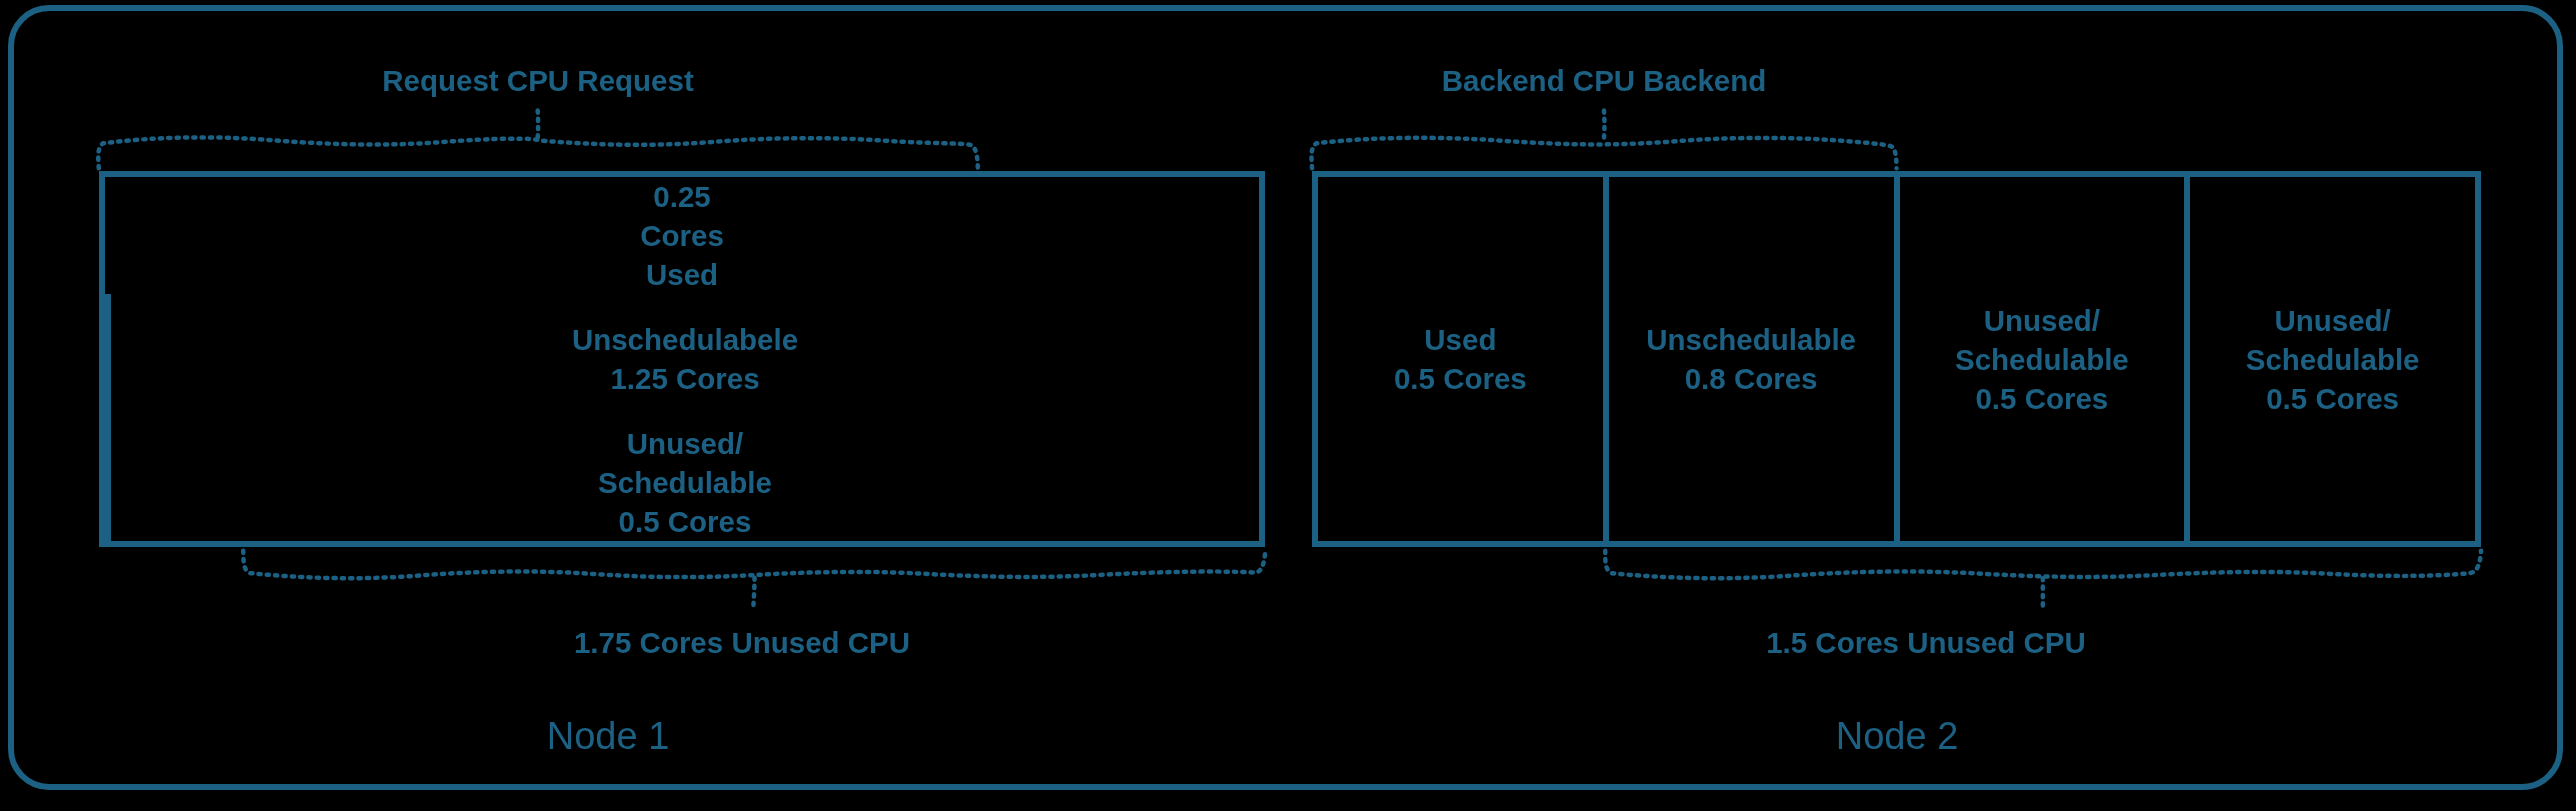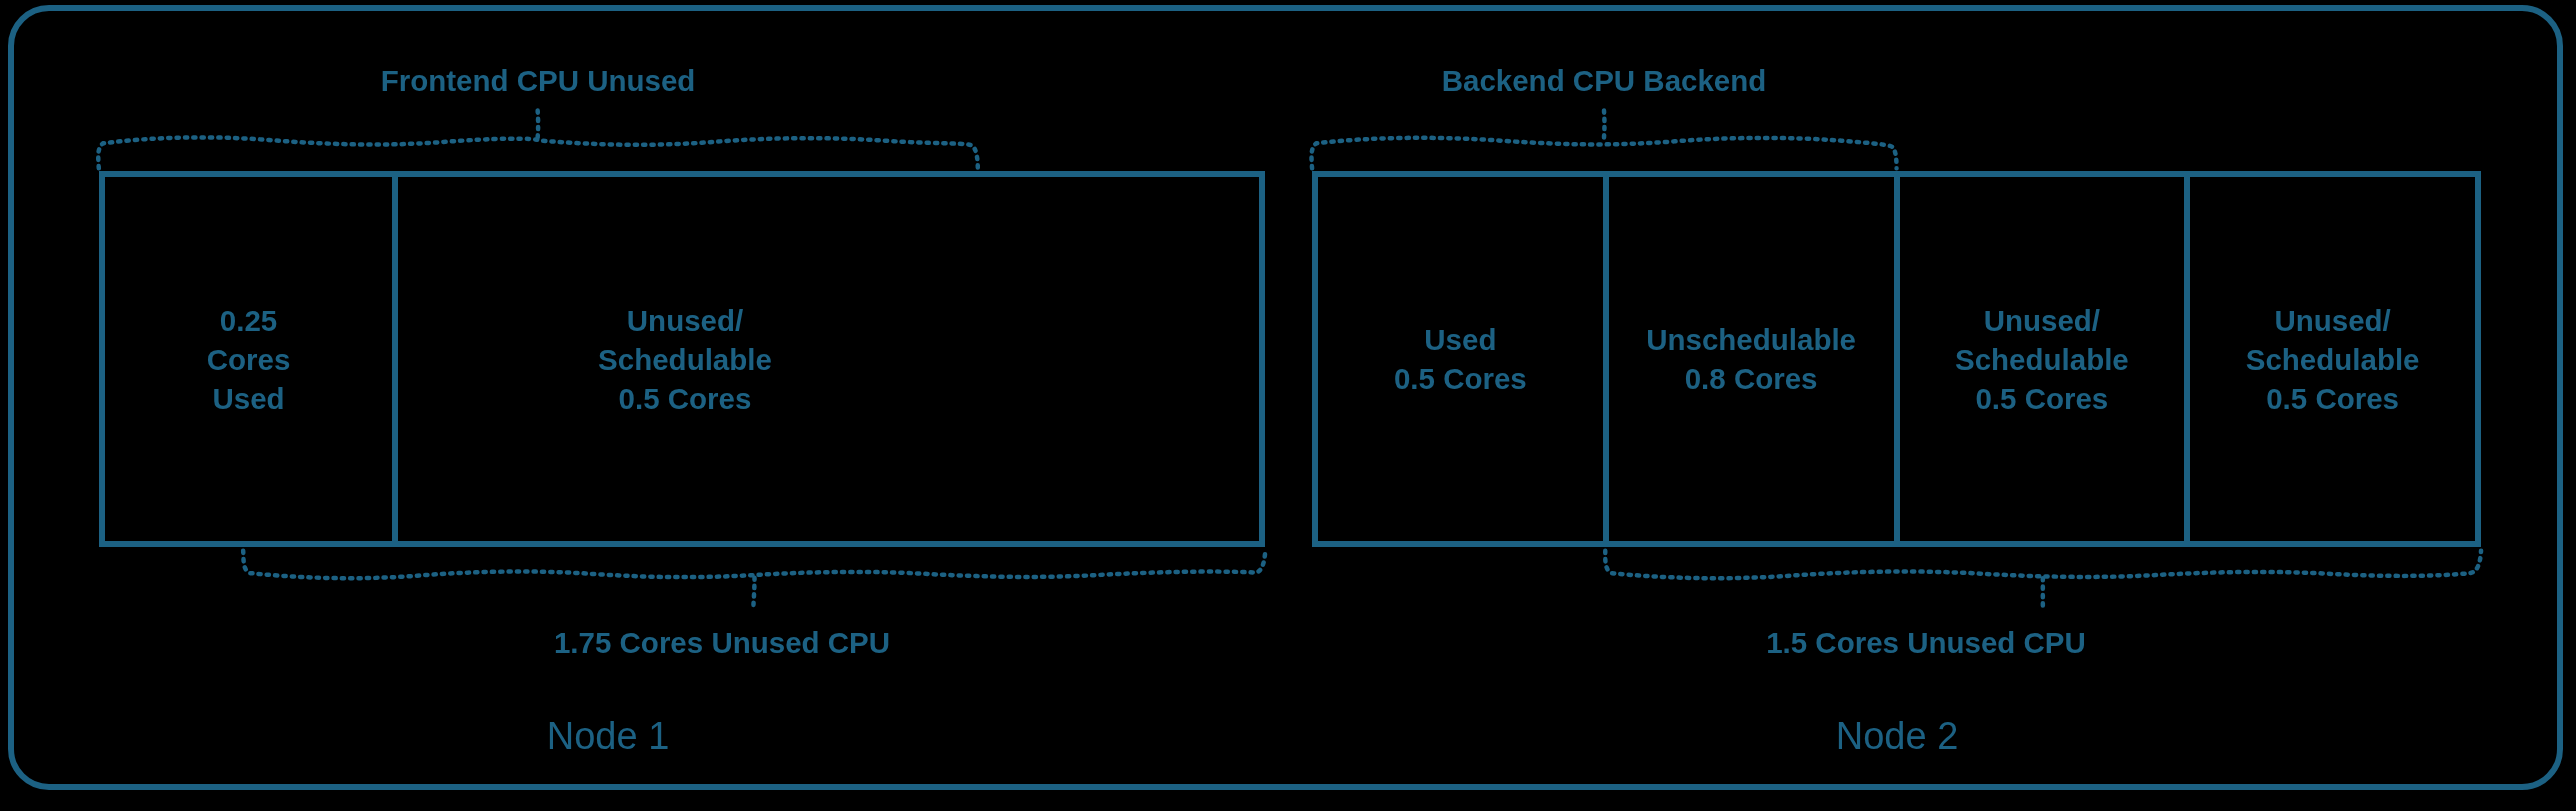--- a/index.html
+++ b/index.html
@@ -21,21 +21,21 @@
     border-radius:41px;
   }
 
   
   .node-row {
     position:absolute; top:171px; height:376px;
     display:flex;
     box-sizing:border-box;
     border:6.4px solid var(--ink);
   }
-  #node1-row { left:99px;  width:1166px; }
+  #node1-row { left:99px;  width:1166px;flex-direction:column; }
   #node2-row { left:1312px; width:1169px; }
 
   .segment {
     flex:1 1 0;
     display:flex; align-items:center; justify-content:center;
     box-sizing:border-box;
     min-width:0;
   }
   .segment + .segment { border-left:6.4px solid var(--ink); }
 
@@ -52,21 +52,21 @@
   .brace-label {
     position:absolute;
     transform:translateX(-50%);
     color:var(--ink);
     font-size:29.5px;
     font-weight:bold;
     white-space:nowrap;
   }
   #frontend-label     { left:538px;  top:64px; }
   #backend-label      { left:1604px; top:64px; }
-  #node1-unused-label { left:722px; top:626px; }
+  #node1-unused-label { left:742px; top:626px; }
   #node2-unused-label { left:1926px; top:626px; }
 
   
   .node-title {
     position:absolute;
     transform:translateX(-50%);
     top:715px;
     color:var(--ink);
     font-size:38px;
     font-weight:normal;
@@ -127,30 +127,34 @@
     C 2502 874 2501 888 2512 893
     C 2590 901 2690 904 2790 897
     C 2890 890 2990 888 3090 894
     C 3180 899 3270 901 3360 896
     C 3450 891 3540 889 3630 894
     C 3720 899 3800 898 3850 893
     C 3862 891 3866 876 3867 858"></path>
   <path d="M 3184 901 C 3184 915 3184 932 3184 948"></path>
 </svg>
 
-<div class="brace-label" id="frontend-label">Frontend CPU Unused</div>
+<div class="brace-label" id="frontend-label">Request CPU Request</div>
 <div class="brace-label" id="backend-label">Backend CPU Backend</div>
 <div class="brace-label" id="node1-unused-label">1.75 Cores Unused CPU</div>
 <div class="brace-label" id="node2-unused-label">1.5 Cores Unused CPU</div>
 
 <div class="node-row" id="node1-row">
   <div class="segment" style="flex-grow:0.25">
     <div class="segment-label">0.25
 Cores
 Used</div>
+  </div>
+  <div class="segment" style="flex-grow:1.25">
+    <div class="segment-label">Unschedulabele
+1.25 Cores</div>
   </div>
   <div class="segment" style="flex-grow:0.5">
     <div class="segment-label">Unused/
 Schedulable
 0.5 Cores</div>
   </div>
 </div>
 
 <div class="node-row" id="node2-row">
   <div class="segment" style="flex-grow:0.5">

